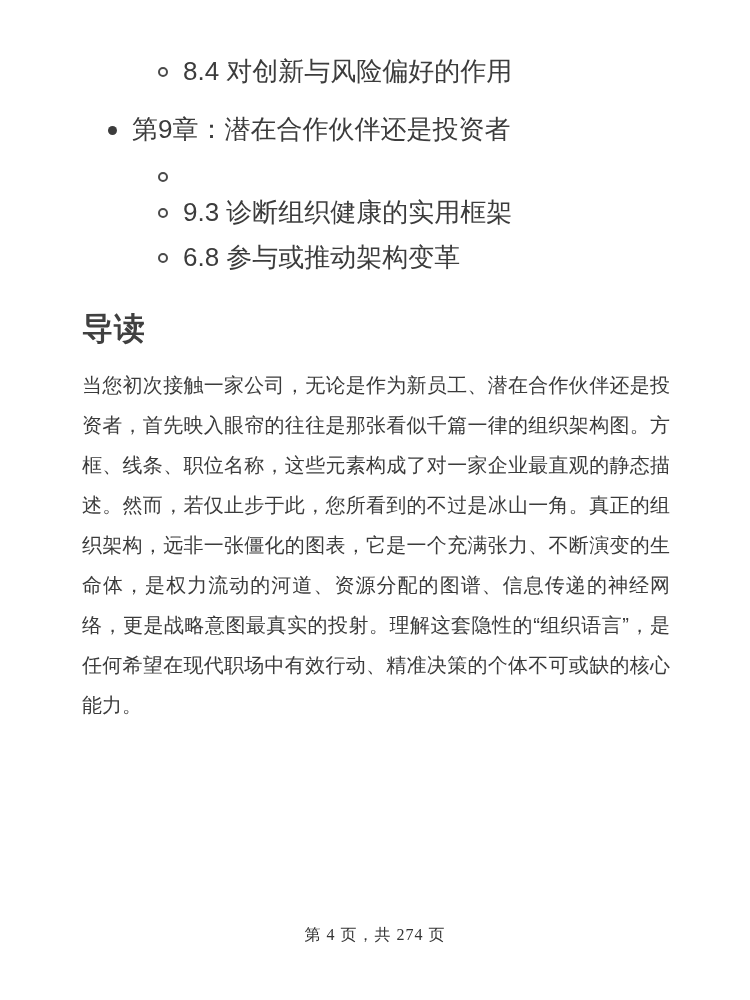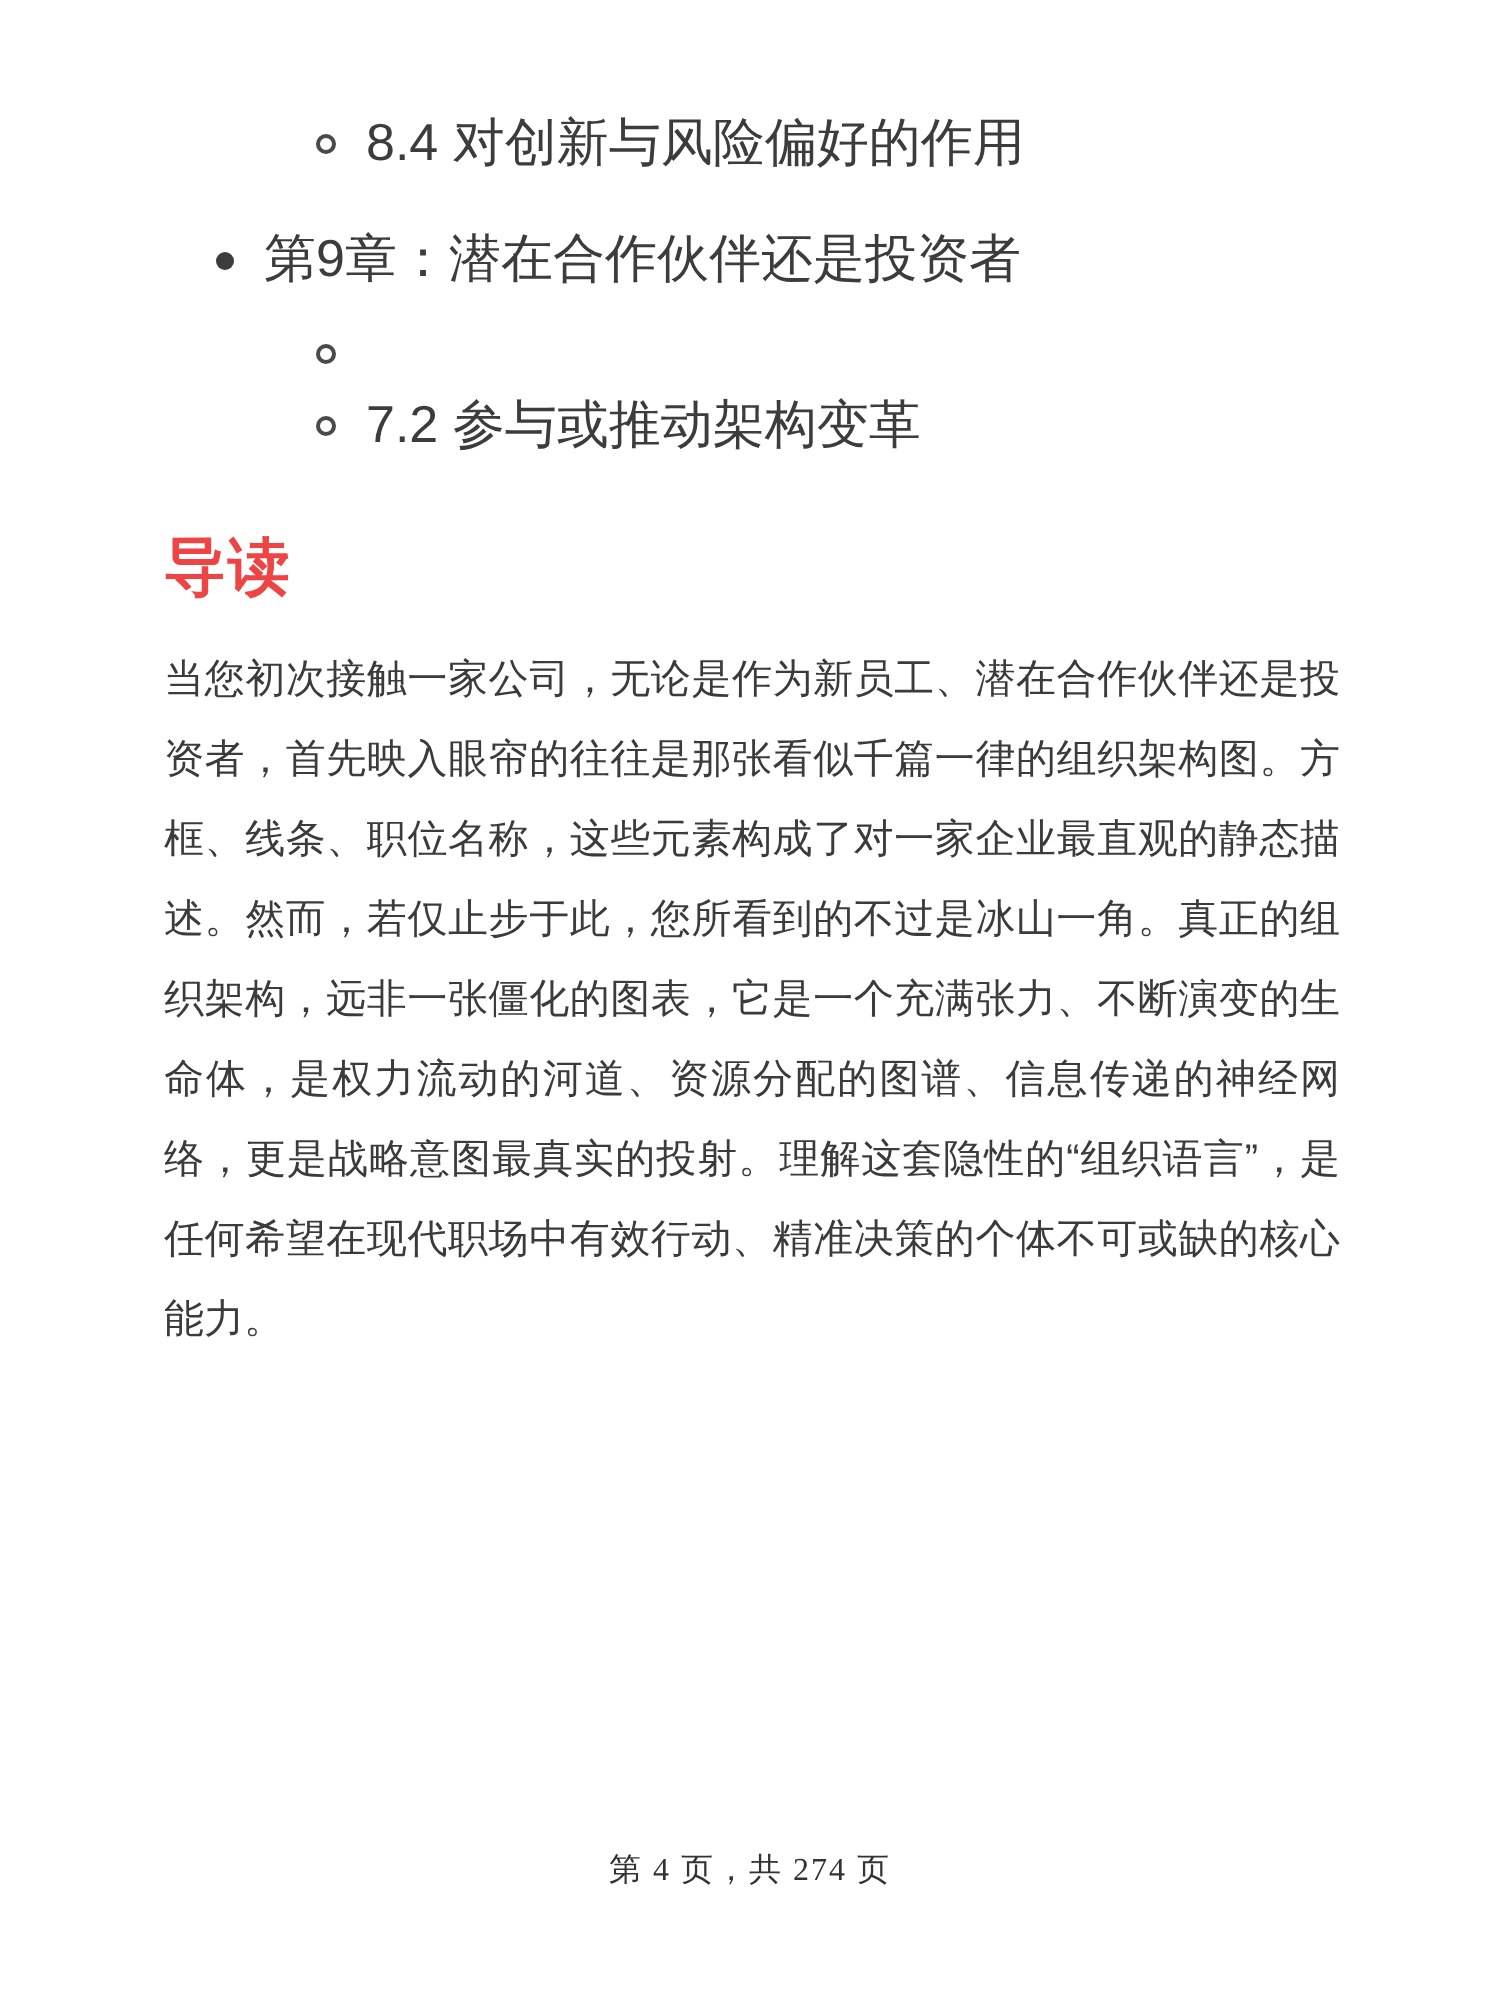--- a/index.html
+++ b/index.html
@@ -48,21 +48,21 @@
   .mb-28 { margin-bottom: 28px; }
   .mb-26 { margin-bottom: 26px; }
   .mb-15 { margin-bottom: 15px; }
 
   
   .section-heading {
     margin-top: 37px;
     font-size: 31px;
     font-weight: bold;
     line-height: 40px;
-    color: #ef4444;
+    color: #404040;
     letter-spacing: 1px;
   }
 
   
   .intro-paragraph {
     margin-top: 16px;
     font-size: 20px;
     line-height: 40px;
     text-align: justify;
     color: #3b3b3b;
@@ -95,23 +95,27 @@
         <span class="bullet hollow"></span>
         <span>8.4 对创新与风险偏好的作用</span>
       </div>
       <div class="toc-row level-1 mb-26">
         <span class="bullet filled"></span>
         <span>第9章：潜在合作伙伴还是投资者</span>
       </div>
       <div class="toc-row level-2 mb-15">
         <span class="bullet hollow"></span>
       </div>
+      <div class="toc-row level-2 mb-15">
+        <span class="bullet hollow"></span>
+        <span>9.3 诊断组织健康的实用框架</span>
+      </div>
       <div class="toc-row level-2">
         <span class="bullet hollow"></span>
-        <span>7.2 参与或推动架构变革</span>
+        <span>6.8 参与或推动架构变革</span>
       </div>
     </div>
 
     <h2 class="section-heading">导读</h2>
 
     <p class="intro-paragraph">当您初次接触一家公司，无论是作为新员工、潜在合作伙伴还是投资者，首先映入眼帘的往往是那张看似千篇一律的组织架构图。方框、线条、职位名称，这些元素构成了对一家企业最直观的静态描述。然而，若仅止步于此，您所看到的不过是冰山一角。真正的组织架构，远非一张僵化的图表，它是一个充满张力、不断演变的生命体，是权力流动的河道、资源分配的图谱、信息传递的神经网络，更是战略意图最真实的投射。理解这套隐性的“组织语言”，是任何希望在现代职场中有效行动、精准决策的个体不可或缺的核心能力。</p>
 
   </div>
 
   <div class="page-footer">

